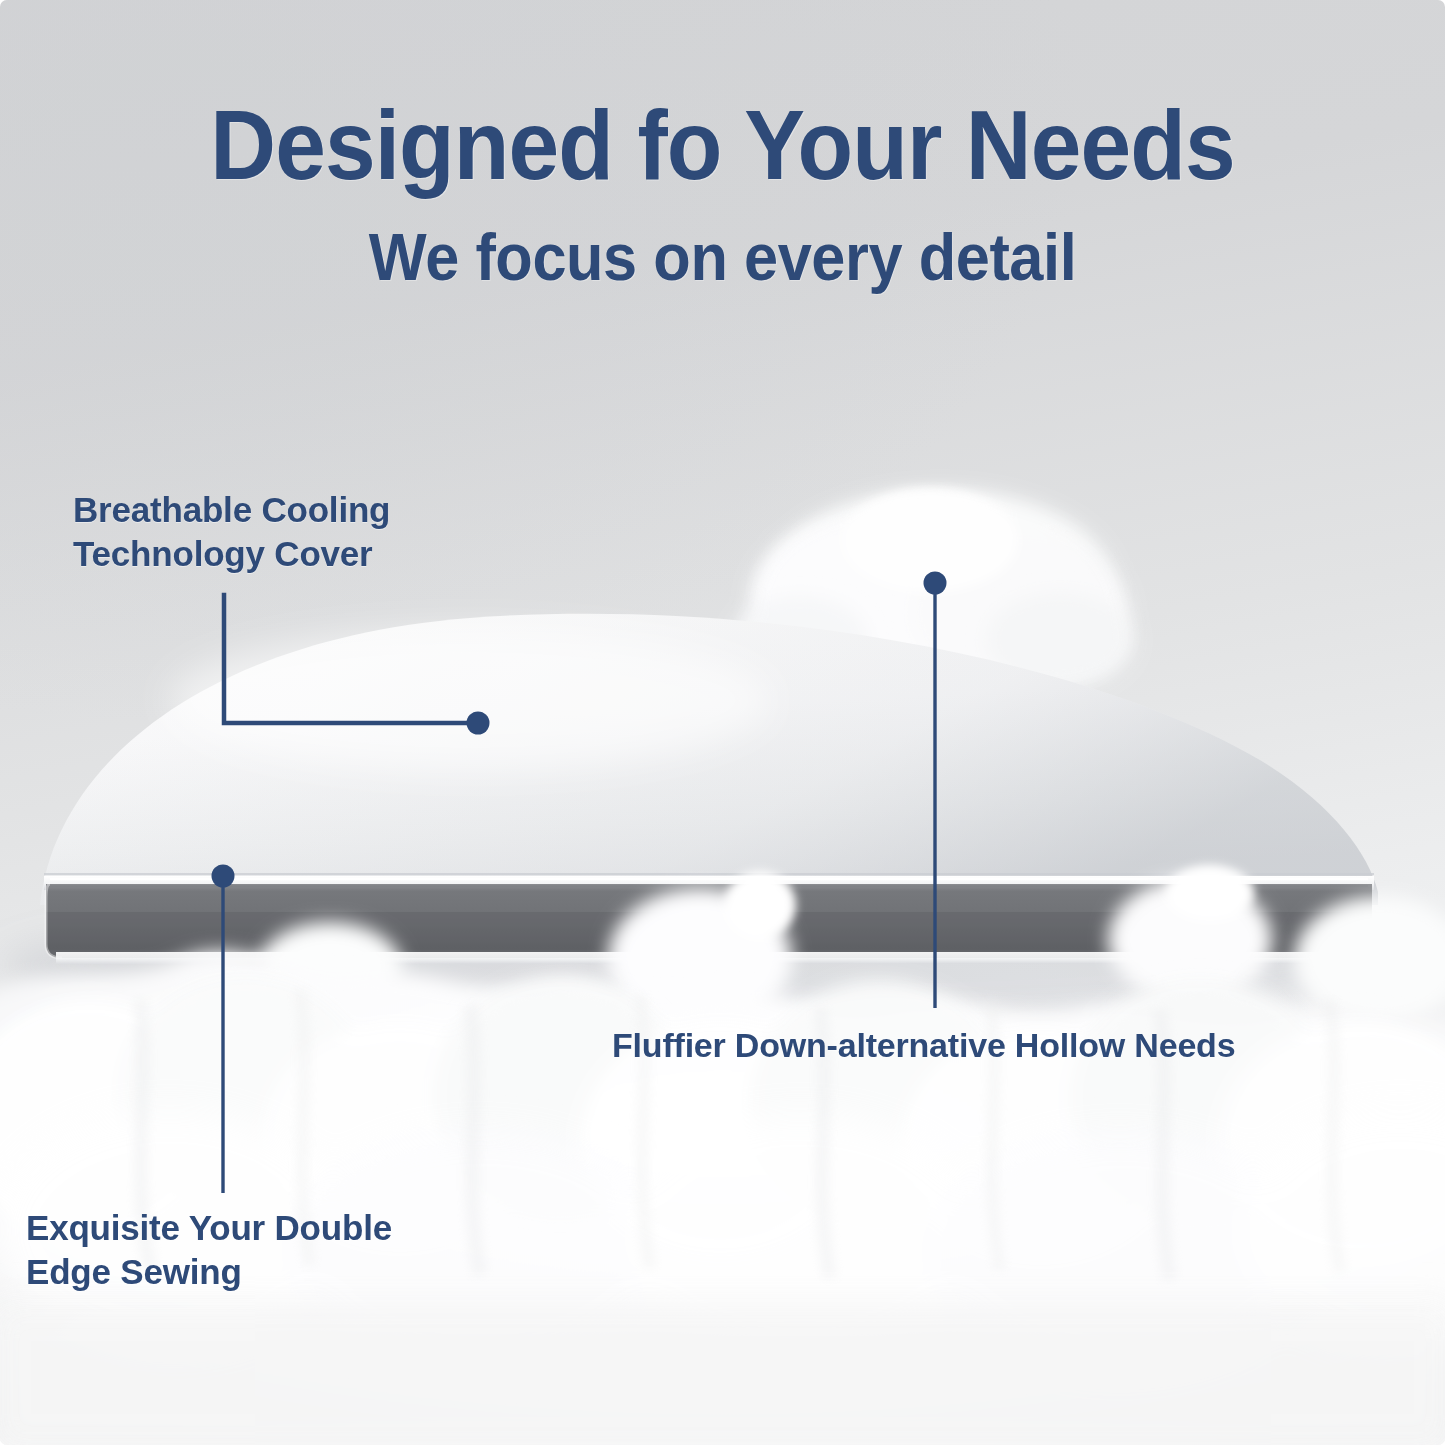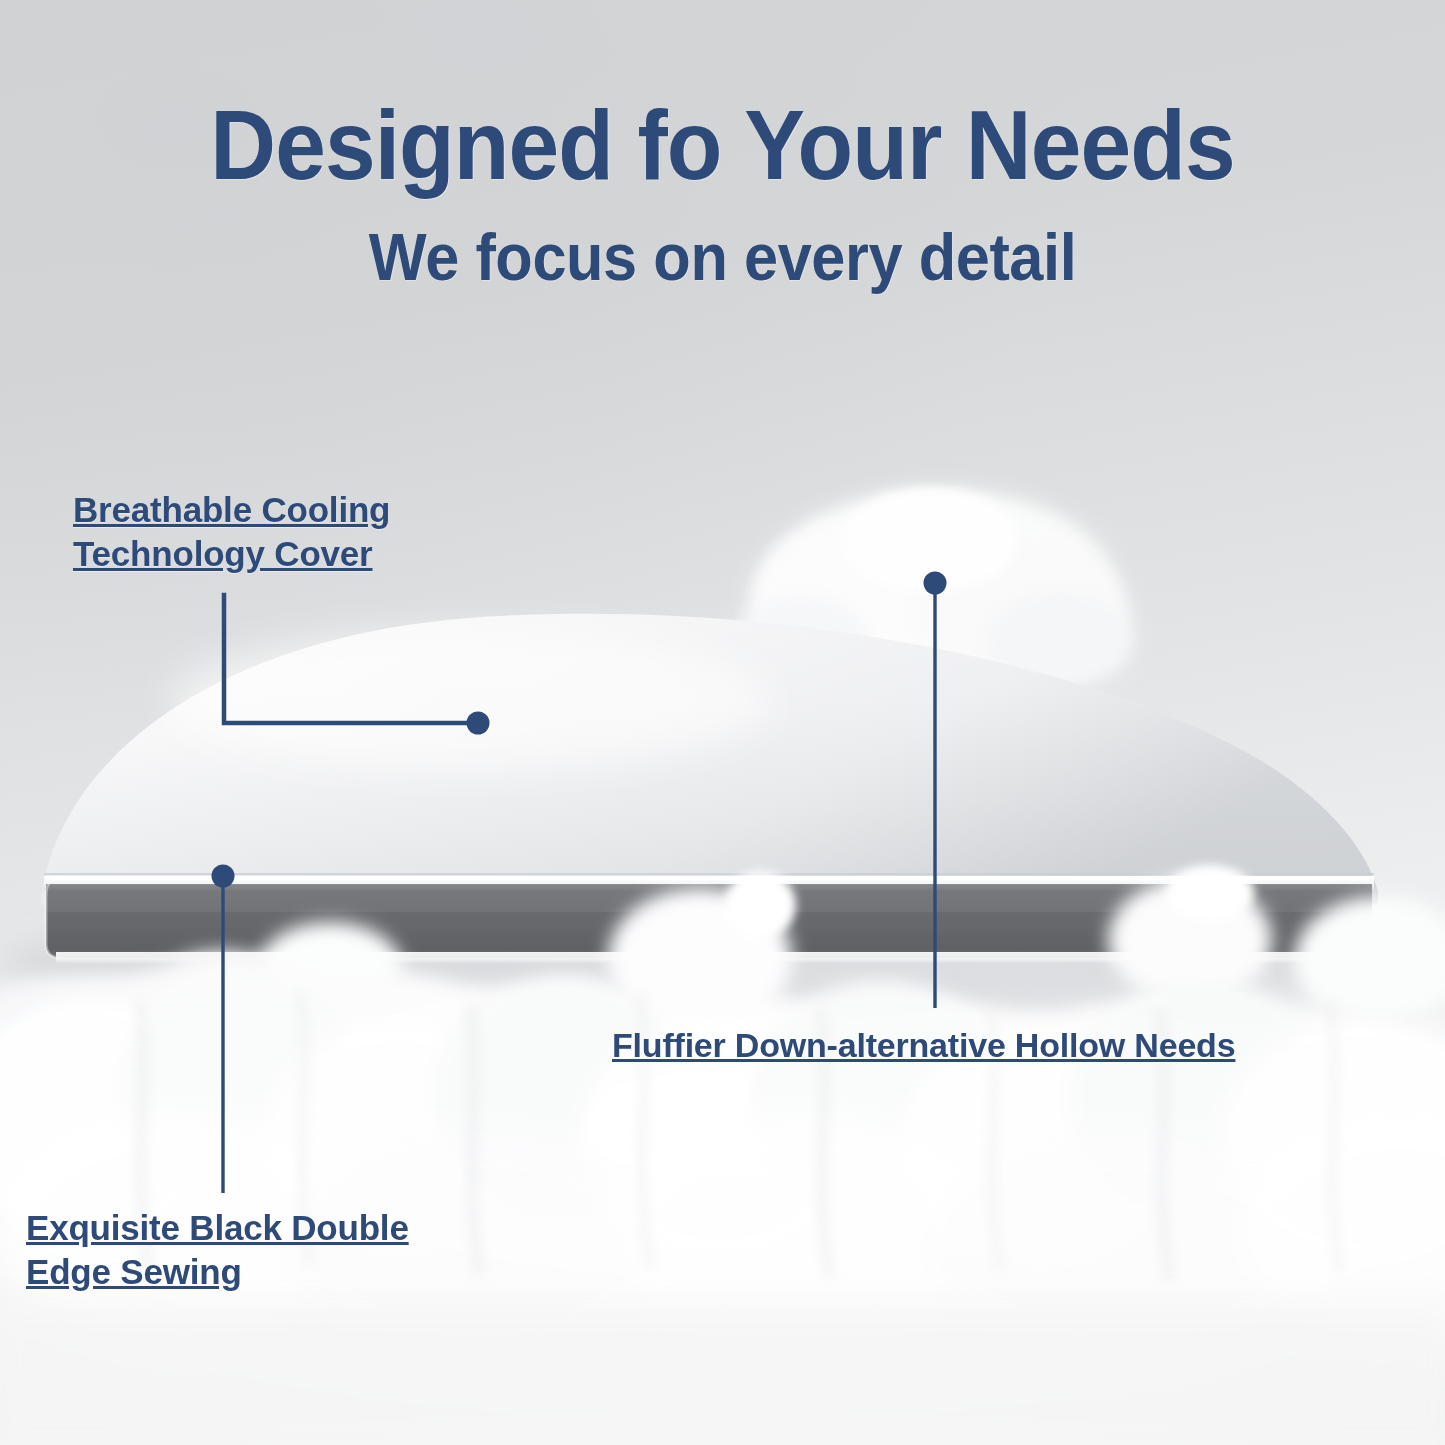--- a/index.html
+++ b/index.html
@@ -8,20 +8,21 @@
     padding: 0;
     background: #ffffff;
   }
   #stage {
     position: relative;
     width: 1445px;
     height: 1445px;
     overflow: hidden;
     font-family: "Liberation Sans", "DejaVu Sans", sans-serif;
     background: linear-gradient(170deg, #d3d4d6 0%, #d5d6d8 22%, #e2e3e4 48%, #eeeff0 68%, #f4f4f5 84%, #f6f6f6 100%);
+    border-radius: 7px;
   }
 
   
   .vignette {
     position: absolute;
     inset: 0;
     background:
       radial-gradient(125% 85% at 50% 112%, rgba(255,255,255,0.96) 0%, rgba(255,255,255,0.55) 30%, rgba(255,255,255,0.0) 62%),
       radial-gradient(90% 60% at 12% 8%, rgba(206,208,211,0.55) 0%, rgba(206,208,211,0) 70%);
     pointer-events: none;
@@ -72,21 +73,20 @@
   .callout-label {
     position: absolute;
     z-index: 45;
     color: #2e4a78;
     font-weight: 700;
     font-size: 35px;
     line-height: 1.27;
     letter-spacing: -0.2px;
     text-shadow: 0 1px 0 rgba(255,255,255,0.45);
     white-space: pre-line;
-    text-decoration: underline;
   }
   #label-cover   { left: 73px;  top: 488px; }
   #label-sewing  { left: 26px;  top: 1206px; }
   #label-fibers  { left: 612px; top: 1024px; font-size: 34px; white-space: nowrap; }
 
   
   .connectors {
     position: absolute;
     inset: 0;
     z-index: 44;
@@ -286,18 +286,18 @@
       <g>
         <path d="M 935 583 L 935 1008" stroke="#2e4a78" stroke-width="3.4" fill="none" stroke-linecap="butt"></path>
         <circle cx="935" cy="583" r="11.5" fill="#2e4a78"></circle>
       </g>
     </svg>
   </div>
 
   <div id="label-cover" class="callout-label">Breathable Cooling
 Technology Cover</div>
 
-  <div id="label-sewing" class="callout-label">Exquisite Black Double
+  <div id="label-sewing" class="callout-label">Exquisite Your Double
 Edge Sewing</div>
 
   <div id="label-fibers" class="callout-label">Fluffier Down-alternative Hollow Needs</div>
 
 </div>
 
 </body></html>

